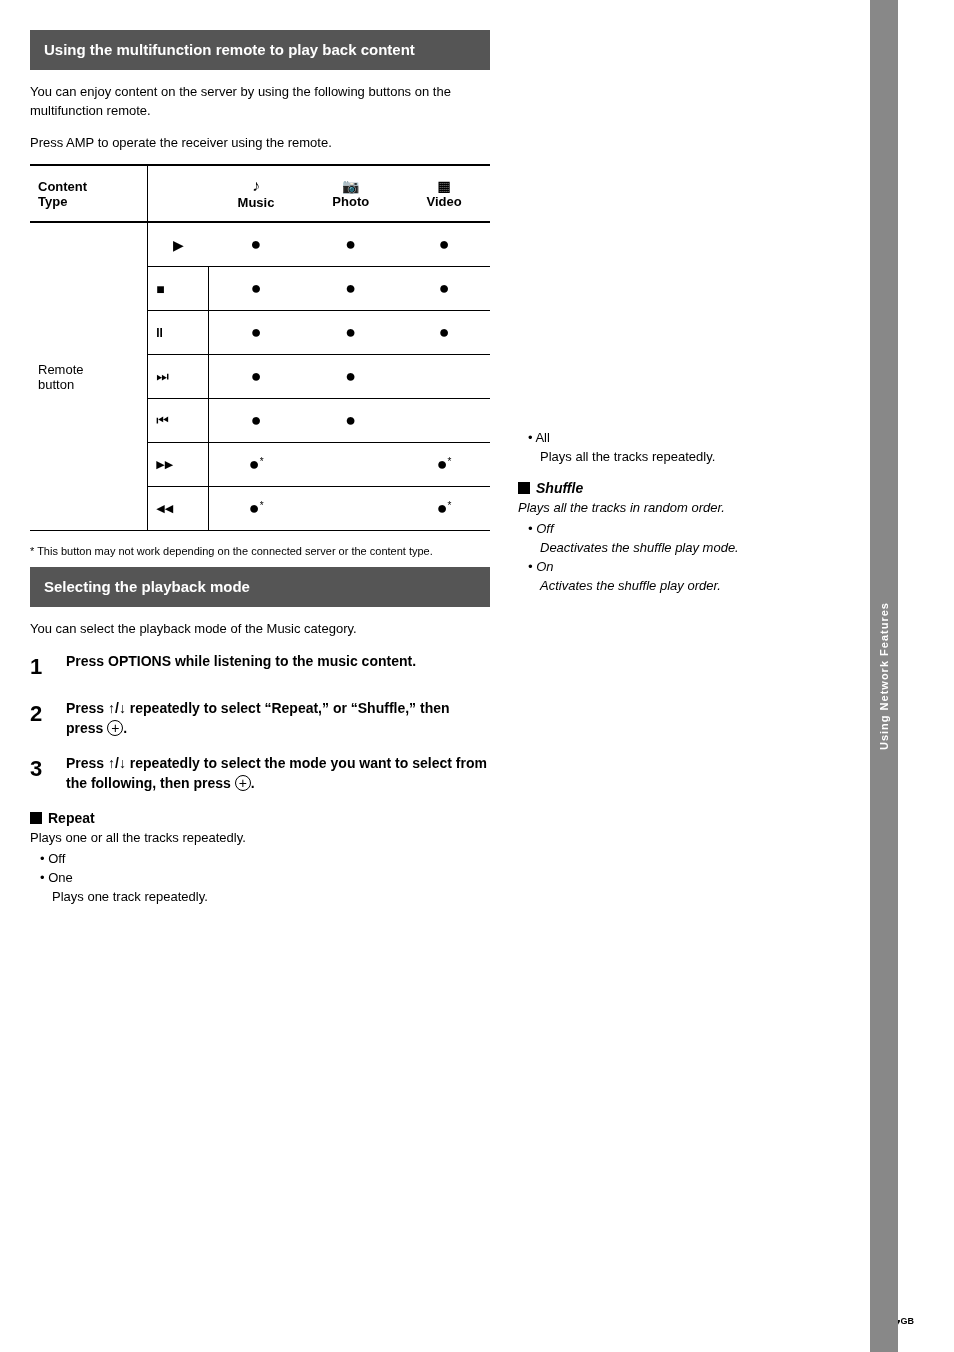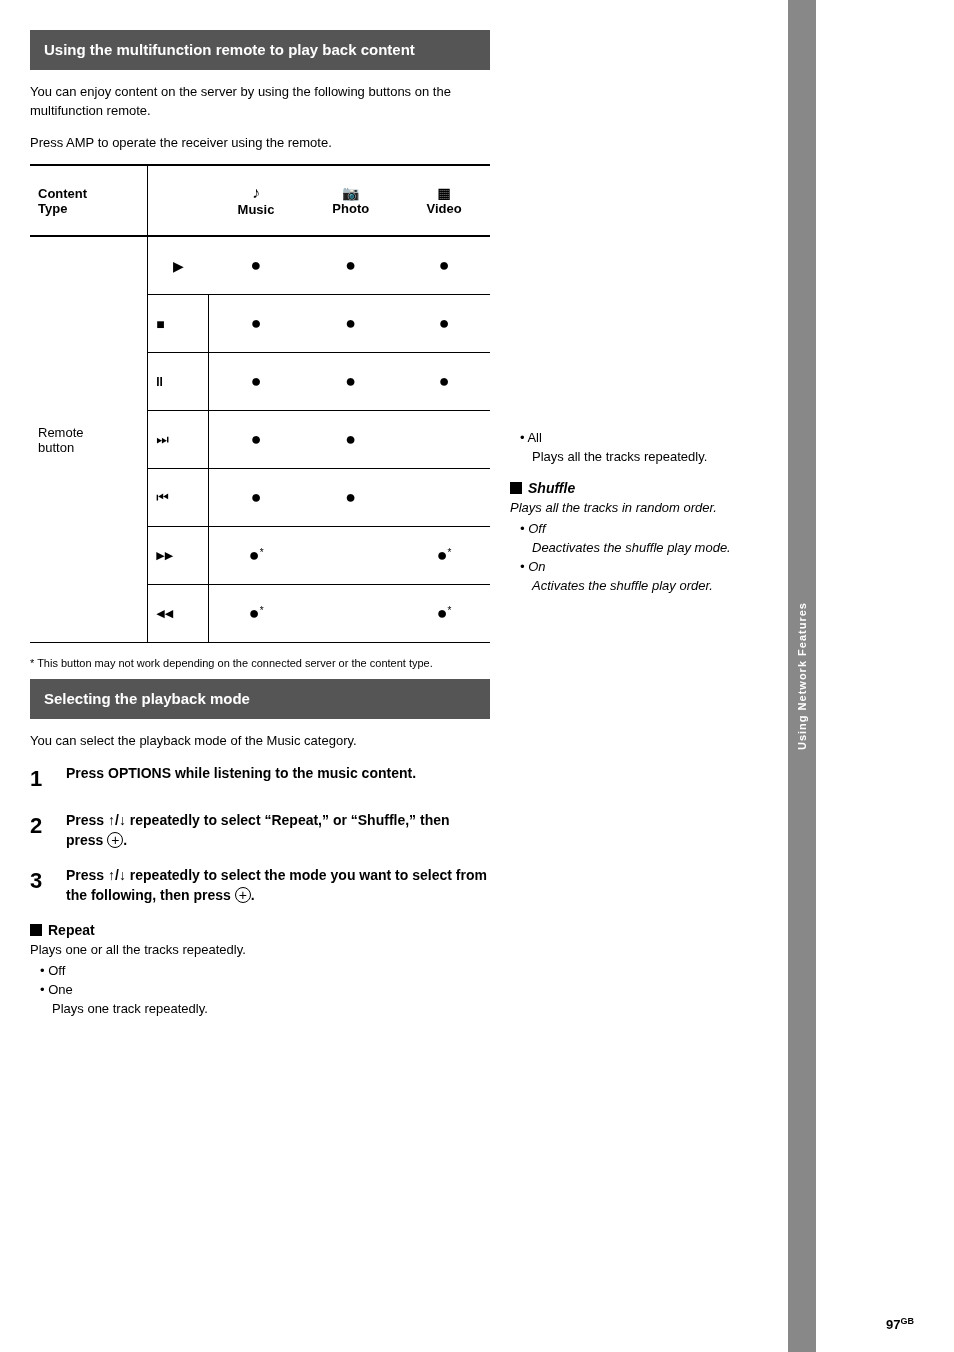--- a/index.html
+++ b/index.html
@@ -7,21 +7,21 @@
       font-family: Arial, Helvetica, sans-serif;
       font-size: 13px;
       background: #fff;
       color: #000;
       width: 954px;
       min-height: 1352px;
       position: relative;
     }
     .page-container {
       display: flex;
-      width: 816px;
+      width: 898px;
       min-height: 1352px;
     }
     .main-content {
       flex: 1;
       padding: 30px 30px 30px 30px;
       max-width: 880px;
     }
     .sidebar-label {
       width: 28px;
       background: #888;
@@ -41,20 +41,21 @@
     .columns {
       display: flex;
       gap: 20px;
     }
     .col-left {
       width: 460px;
       flex-shrink: 0;
     }
     .col-right {
       flex: 1;
+      margin-left: 8px;
     }
 
     
     .section-box {
       background: #555;
       color: #fff;
       padding: 10px 14px;
       font-size: 15px;
       font-weight: bold;
       margin-bottom: 12px;
@@ -70,21 +71,21 @@
     
     .content-table {
       border-collapse: collapse;
       width: 100%;
       margin-bottom: 10px;
       font-size: 13px;
     }
     .content-table th, .content-table td {
       border-top: 1px solid #000;
       border-bottom: 1px solid #000;
-      padding: 18px 8px;
+      padding: 11px 8px;
       text-align: center;
       vertical-align: middle;
     }
     .content-table th:first-child, .content-table td:first-child {
       text-align: left;
       border-right: 1px solid #000;
     }
     .content-table th {
       border-top: 2px solid #000;
       border-bottom: 2px solid #000;

